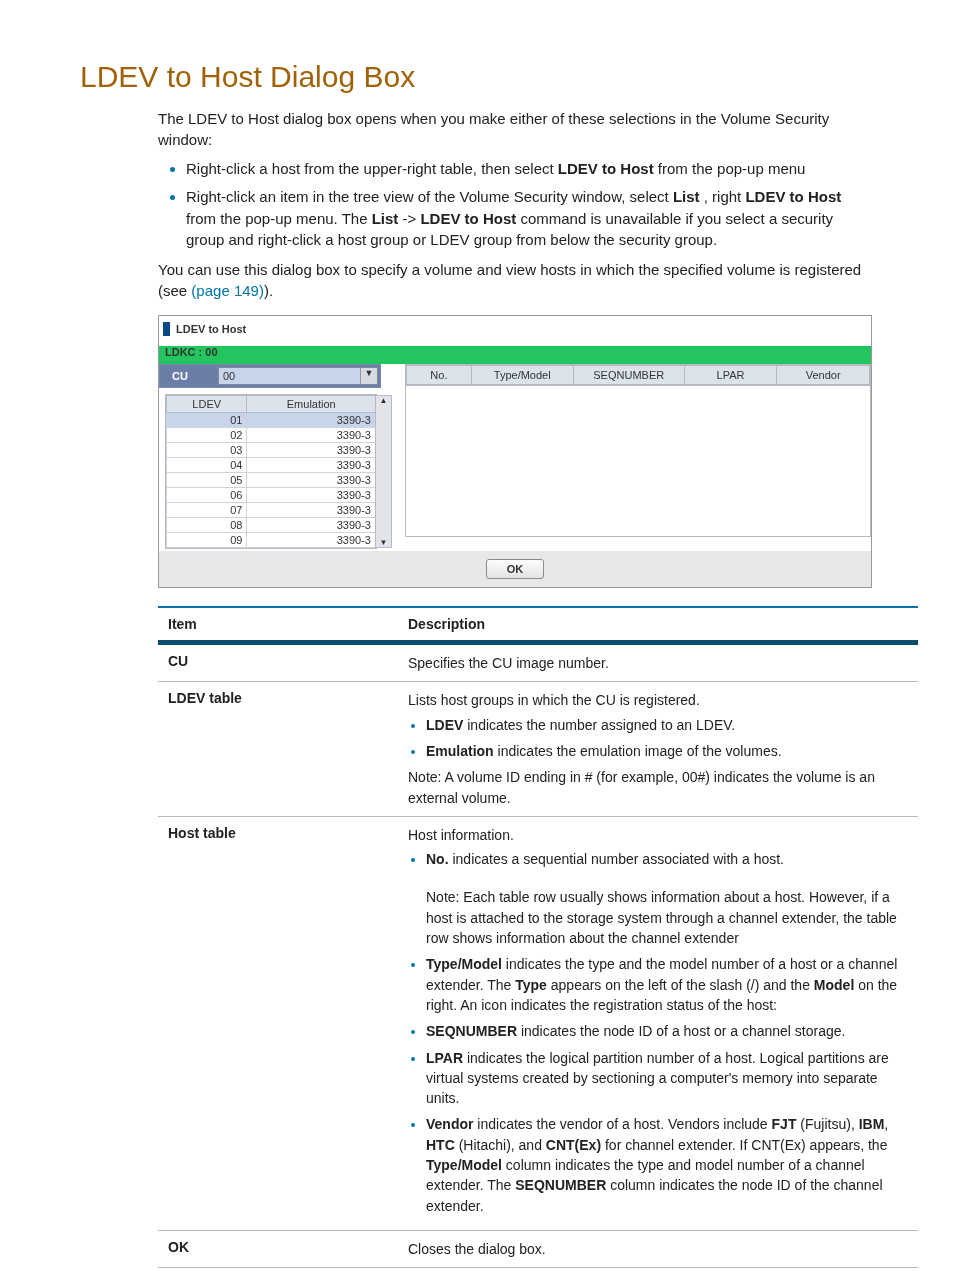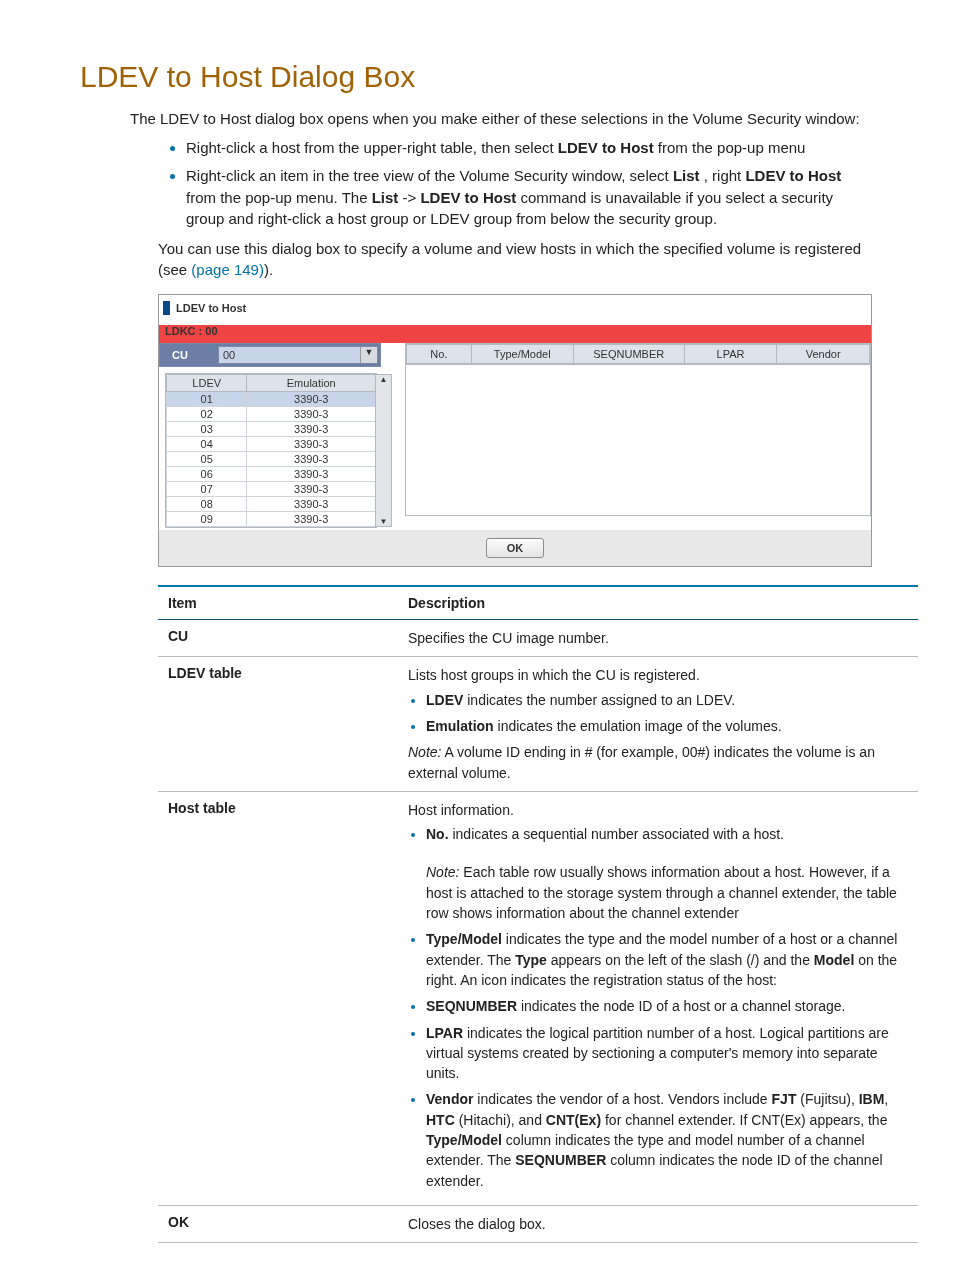--- a/index.html
+++ b/index.html
@@ -1,58 +1,58 @@
 <!DOCTYPE html>
 <html><head>
 <meta charset="utf-8">
 <style>
 body{margin:0;padding:60px 80px;font-family:Arial,Helvetica,sans-serif;font-size:15px;color:#222;background:#fff;width:954px;box-sizing:border-box}
 h1{font-family:Arial,Helvetica,sans-serif;font-weight:normal;color:#a16207;font-size:30px;margin:0 0 14px 0}
-.intro{margin-left:50px;line-height:1.4;margin-bottom:8px}
+.intro{margin-left:78px;line-height:1.4;margin-bottom:8px}
 ul.bul{margin:4px 0 4px 78px;padding-left:28px}
 ul.bul li{margin-bottom:6px;line-height:1.45}
 ul.bul li::marker{color:#0073a8}
 .para{margin:8px 0 12px 78px;line-height:1.4}
 .link{color:#0073a8}
 .screenshot{margin:14px 0 14px 78px;border:1px solid #999;background:#e8e8e8;padding:0;width:712px;font-family:Tahoma,Arial,sans-serif;font-size:11px;color:#333}
 .ss-titlebar{background:#fff;padding:6px 4px 10px 4px}
 .ss-titlebar .tb{display:inline-block;width:7px;height:14px;background:#0a4a88;vertical-align:middle;margin-right:6px}
 .ss-titlebar .ttl{font-weight:bold;vertical-align:middle}
-.ss-ldkc{padding:0 6px 6px 6px;font-weight:bold;background:#ef4444}
+.ss-ldkc{padding:0 6px 6px 6px;font-weight:bold;background:#22c55e}
 .ss-body{background:#fff;padding:0 0 2px 0}
 .ss-row{display:flex}
 .ss-left{width:222px}
 .ss-right{flex:1}
 .cu-bar{display:flex;align-items:center;background:#6b7ea6;padding:2px;border:1px solid #7a8aad}
 .cu-lbl{color:#fff;font-weight:bold;padding:0 10px;width:36px}
 .cu-sel{flex:1;display:flex;background:#fff;border:1px solid #7e8aa5}
 .cu-sel-val{flex:1;padding:2px 4px;background:#c8d4ea}
 .cu-sel-btn{width:16px;text-align:center;background:#d8dce2;border-left:1px solid #999;font-size:9px;cursor:pointer}
 .ldev-table{border:1px solid #b5b9c1;margin:6px 0 0 6px;width:210px}
 .ldev-table table{width:100%;border-collapse:collapse;font-size:11px}
 .ldev-table th{background:#dde3eb;border:1px solid #b5b9c1;padding:2px;font-weight:normal}
-.ldev-table td{border:1px solid #cfd3da;padding:1px 4px;text-align:center;background:#fff}
+.ldev-table td{border:1px solid #cfd3da;padding:1px 4px;text-align:right;background:#fff}
 .ldev-table tr.sel td{background:#c8d4ea}
 .ldev-scroll{position:relative}
 .ldev-sb{position:absolute;right:-16px;top:0;bottom:0;width:15px;background:#e2e4e9;border:1px solid #b5b9c1;display:flex;flex-direction:column;justify-content:space-between;font-size:8px;text-align:center}
 .host-head{background:#dde3eb;border:1px solid #b5b9c1;margin-left:24px}
 .host-head table{width:100%;border-collapse:collapse;font-size:11px}
 .host-head th{border:1px solid #b5b9c1;padding:3px 2px;font-weight:normal}
 .host-body{height:150px;border-left:1px solid #b5b9c1;border-right:1px solid #b5b9c1;border-bottom:1px solid #b5b9c1;margin-left:24px;background:#fff}
 .ss-footer{text-align:center;padding:8px;background:#e8e8e8}
 .ok-btn{display:inline-block;padding:3px 20px;background:linear-gradient(#fdfdfd,#e3e3e3);border:1px solid #8c8c8c;border-radius:3px;font-weight:bold;font-size:11px;cursor:pointer}
 table.desc{width:760px;margin:18px 0 0 78px;border-collapse:collapse;font-size:14px;border-top:2px solid #0073a8}
 table.desc th{text-align:left;font-weight:bold;padding:8px 10px;border-bottom:1px solid #bbb;vertical-align:top}
 table.desc td{padding:8px 10px;border-bottom:1px solid #bbb;vertical-align:top;line-height:1.45}
-table.desc tr.hdr th{border-bottom:1px solid #0c4a6e}
+table.desc tr.hdr th{border-bottom:5px solid #0c4a6e}
 table.desc .item-col{width:220px}
 table.desc ul{margin:4px 0;padding-left:18px}
 table.desc ul li{margin-bottom:6px}
 table.desc ul li::marker{color:#0073a8}
-.note{font-style:italic}
+.note{}
 </style>
 </head>
 <body>
 
 <h1>LDEV to Host Dialog Box</h1>
 
 <div class="intro">The LDEV to Host dialog box opens when you make either of these selections in the Volume Security window:</div>
 
 <ul class="bul">
   <li>

